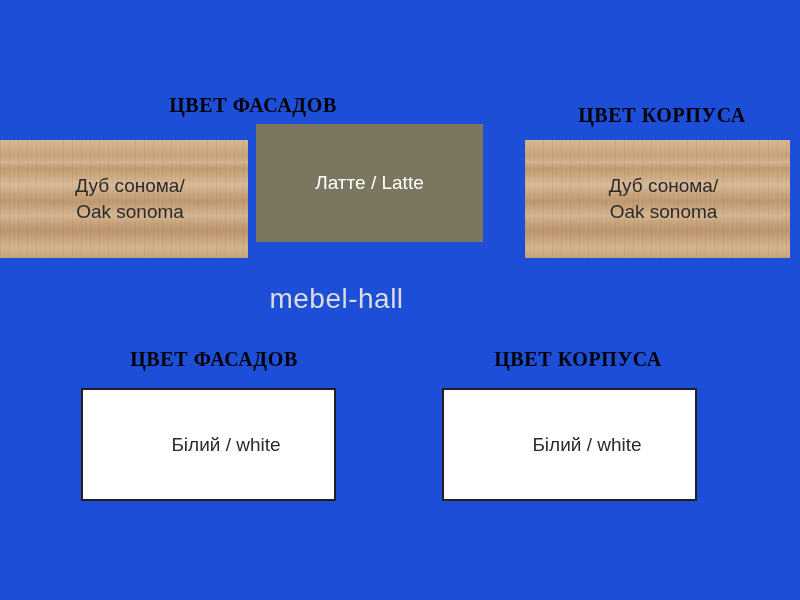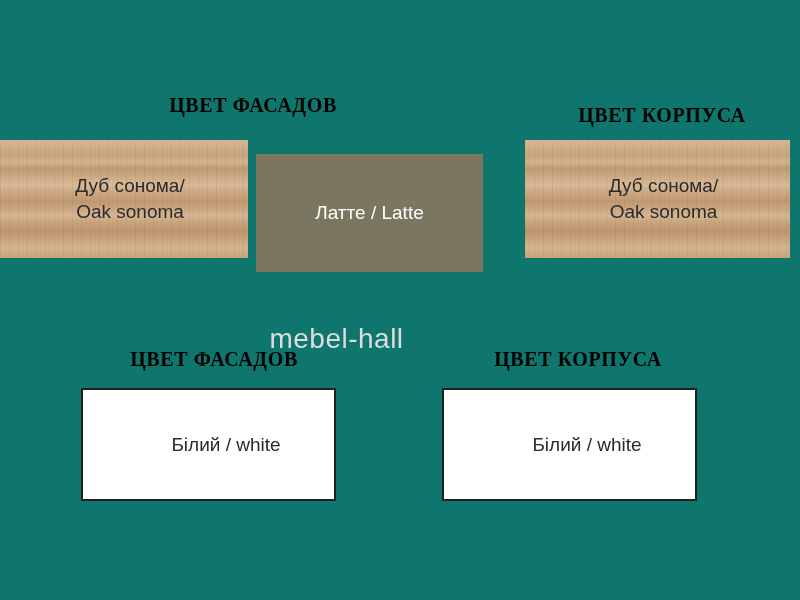--- a/index.html
+++ b/index.html
@@ -10,21 +10,21 @@
     width: 800px;
     height: 600px;
     background: #ffffff;
     font-family: "Liberation Sans", sans-serif;
     overflow: hidden;
   }
   .canvas {
     position: relative;
     width: 800px;
     height: 600px;
-    background: #0f766e;
+    background: #1d4ed8;
   }
 
   
   .heading {
     position: absolute;
     font-family: "Liberation Serif", serif;
     font-weight: bold;
     font-size: 20px;
     letter-spacing: 0.6px;
     color: #000000;
@@ -92,37 +92,36 @@
       radial-gradient(ellipse 46% 22% at 18% 66%,
         rgba(232, 208, 180, 0.42) 0%,
         rgba(232, 208, 180, 0) 70%);
     padding-left: 12px;
   }
   .wood .swatch-label { color: #2b2b2b; }
 
   #swatch-oak-facade { left: 0px;   top: 140px; width: 248px; height: 118px; }
   #swatch-oak-body   { left: 525px; top: 140px; width: 265px; height: 118px; }
 
-  #swatch-latte { left: 256px; top: 154px; width: 227px; height: 118px; }
+  #swatch-latte { left: 256px; top: 124px; width: 227px; height: 118px; }
   #swatch-latte .swatch-label { color: #ffffff; }
 
   
   #watermark {
     position: absolute;
     left: 0px;
     top: 283px;
     width: 673px;
     text-align: center;
     font-family: "Liberation Sans", sans-serif;
     font-size: 28px;
     font-weight: 400;
     color: #dcdcdc;
     letter-spacing: 0.5px;
     user-select: none;
-    margin-top: 40px;
   }
 
   
   .box-white {
     position: absolute;
     box-sizing: border-box;
     background: #ffffff;
     border: 2px solid #231f20;
     display: flex;
     align-items: center;

